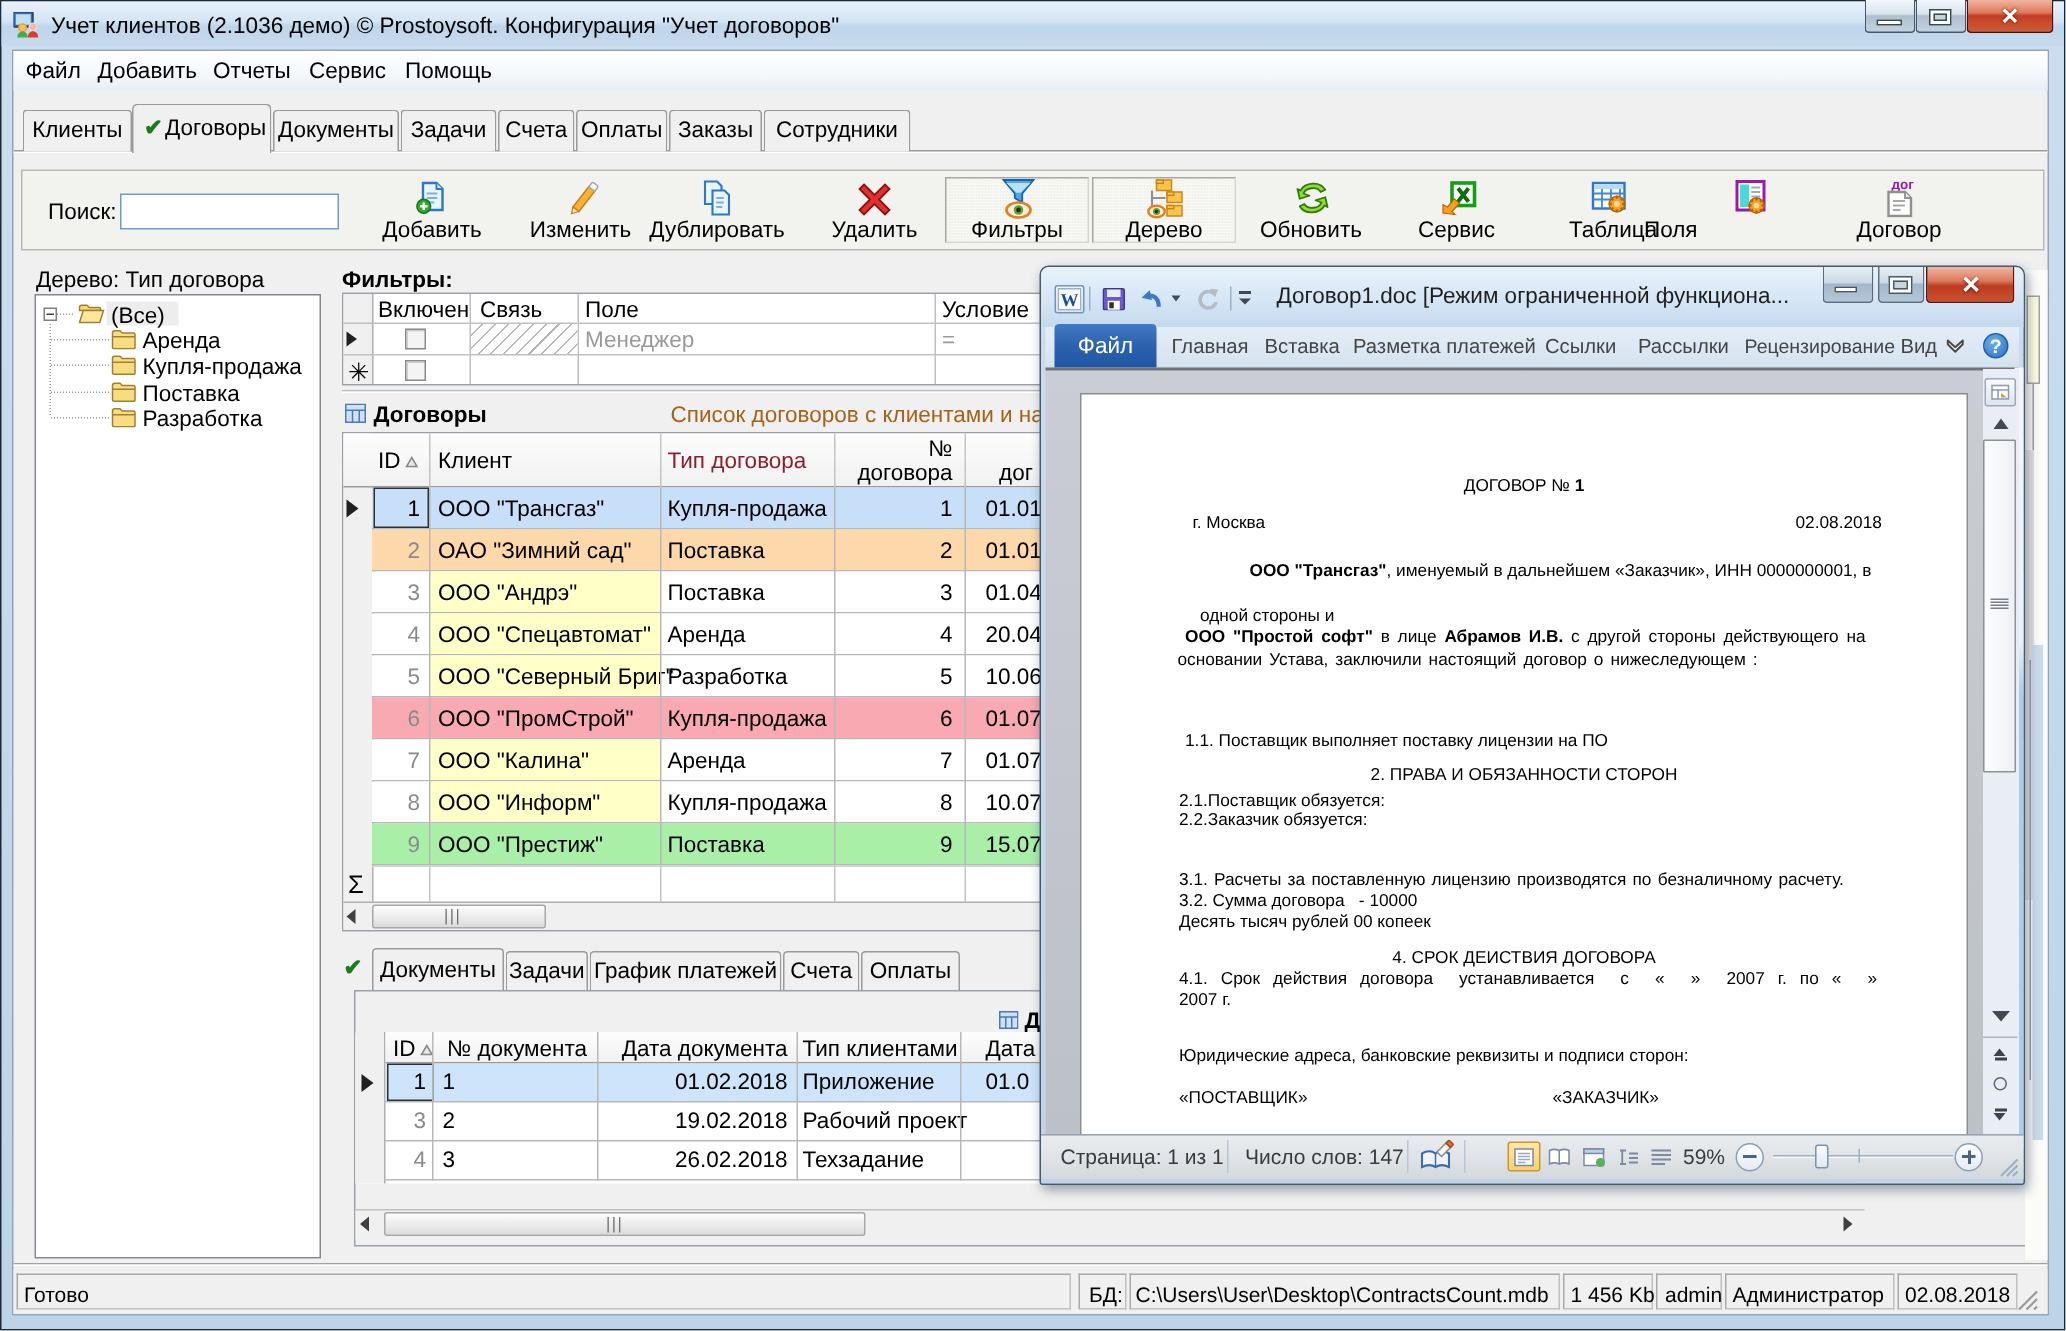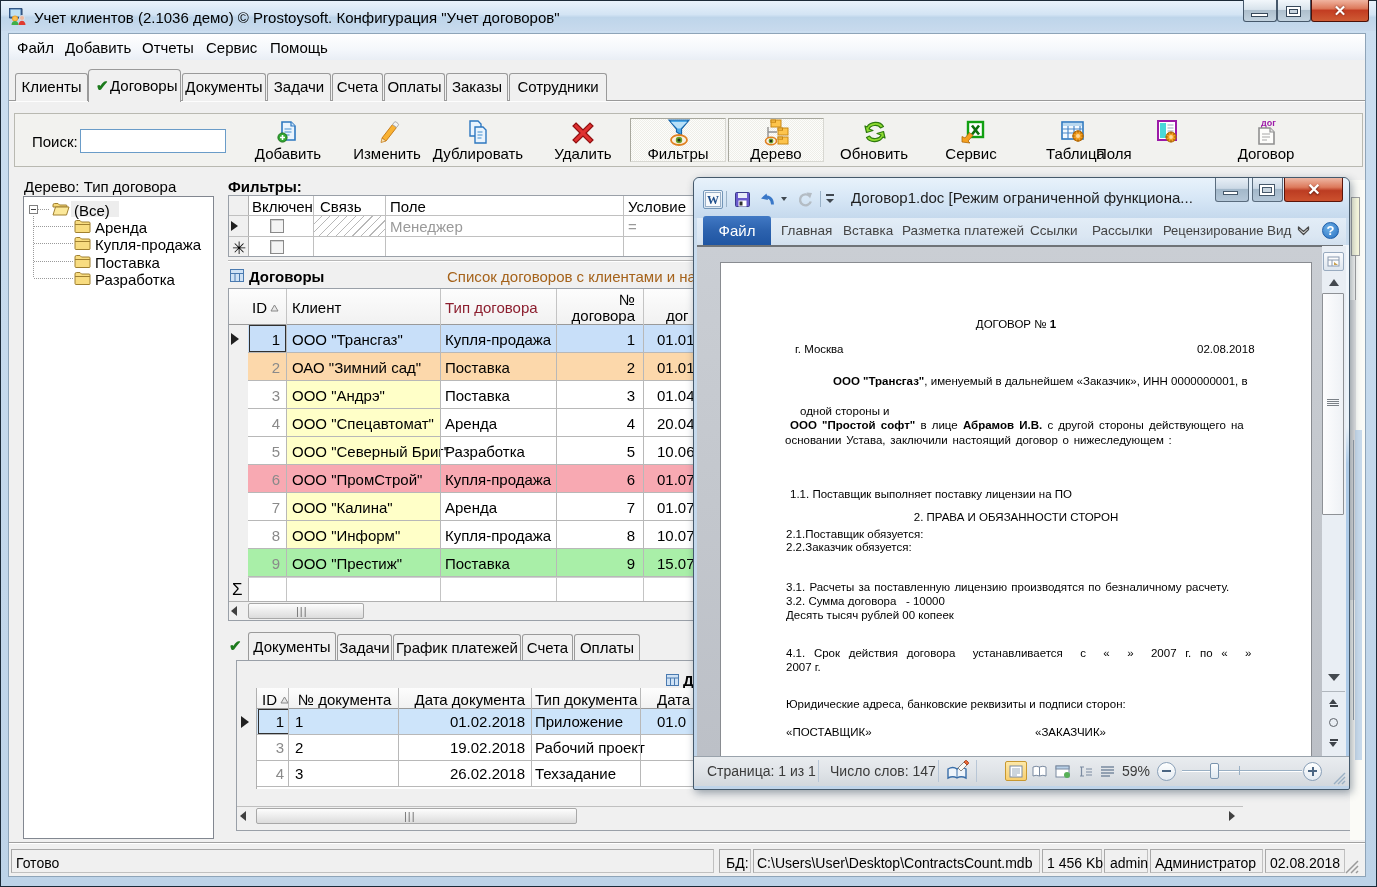--- a/index.html
+++ b/index.html
@@ -349,21 +349,21 @@
 
 <div class="a" style="left:237px;top:688px;width:1006px;height:101px;background:#fff;border-top:1px solid #b0b0b0;border-right:1px solid #b0b0b0;box-sizing:border-box"></div>
 <div class="a" style="left:237px;top:688px;width:19px;height:101px;background:#f0f0f0;border-right:1px solid #b0b0b0"></div>
 <div class="a" style="left:257px;top:688px;width:986px;height:21px;background:linear-gradient(180deg,#fdfdfd,#f1f1f1);border-bottom:1px solid #9a9a9a;box-sizing:border-box"></div>
 <div class="tx" style="left:262px;top:692px">ID</div>
 <svg class="a" style="left:280px;top:696px" width="9" height="8">
       <path d="M4.5 1 L8 7 L1 7 Z" fill="#e8e8e8" stroke="#888"></path>
     </svg>
 <div class="tx" style="left:298px;top:692px">№ документа</div>
 <div class="tx" style="left:407px;top:692px;width:118px;text-align:right">Дата документа</div>
-<div class="tx" style="left:535px;top:692px">Тип документа</div>
+<div class="tx" style="left:535px;top:692px">Тип клиентами</div>
 <div class="tx" style="left:657px;top:692px">Дата</div>
 <div class="a" style="left:257px;top:709px;width:986px;height:25px;background:#cde4fa"></div>
 <div class="a" style="left:258px;top:709px;width:31px;height:25px;border:1px solid #303030;box-sizing:border-box"></div>
 <div class="a" style="left:241px;top:716px;width:0;height:0;border-left:8px solid #202020;border-top:6px solid transparent;border-bottom:6px solid transparent"></div>
 <div class="a" style="left:257px;top:734px;width:986px;height:1px;background:#b8b8b8"></div>
 <div class="tx" style="left:257px;top:714px;width:27px;text-align:right;color:#000">1</div>
 <div class="tx" style="left:295px;top:714px">1</div>
 <div class="tx" style="left:420px;top:714px;width:105px;text-align:right">01.02.2018</div>
 <div class="tx" style="left:535px;top:714px">Приложение</div>
 <div class="tx" style="left:657px;top:714px">01.0</div>
@@ -481,20 +481,21 @@
 <div class="dt" style="left:107px;top:229px">одной стороны и</div>
 <div class="dt" style="left:97px;top:243px"><span style="word-spacing:2px"><b>ООО "Простой софт"</b> в лице <b>Абрамов И.В.</b> с другой стороны действующего на</span></div>
 <div class="dt" style="left:92px;top:258px"><span style="word-spacing:1.5px">основании Устава, заключили настоящий договор о нижеследующем :</span></div>
 <div class="dt" style="left:97px;top:312px">1.1. Поставщик выполняет поставку лицензии на ПО</div>
 <div class="dt" style="left:28px;top:335px;width:590px;text-align:center">2. ПРАВА И ОБЯЗАННОСТИ СТОРОН</div>
 <div class="dt" style="left:93px;top:352px">2.1.Поставщик обязуется:</div>
 <div class="dt" style="left:93px;top:365px">2.2.Заказчик обязуется:</div>
 <div class="dt" style="left:93px;top:405px"><span style="word-spacing:1px">3.1. Расчеты за поставленную лицензию производятся по безналичному расчету.</span></div>
 <div class="dt" style="left:93px;top:419px">3.2. Сумма договора&nbsp;&nbsp; - 10000</div>
 <div class="dt" style="left:93px;top:433px">Десять тысяч рублей 00 копеек</div>
+<div class="dt" style="left:28px;top:457px;width:590px;text-align:center">4. СРОК ДЕИСТВИЯ ДОГОВОРА</div>
 <div class="dt" style="left:93px;top:471px"><span style="word-spacing:5.5px">4.1. Срок действия договора&nbsp; устанавливается&nbsp; с&nbsp; «&nbsp; »&nbsp; 2007&nbsp;г. по&nbsp;«&nbsp; »</span></div>
 <div class="dt" style="left:93px;top:485px">2007 г.</div>
 <div class="dt" style="left:93px;top:522px">Юридические адреса, банковские реквизиты и подписи сторон:</div>
 <div class="dt" style="left:93px;top:550px">«ПОСТАВЩИК»</div>
 <div class="dt" style="left:342px;top:550px">«ЗАКАЗЧИК»</div>
 
 <div class="a" style="left:650px;top:68px;width:6px;height:520px;background:linear-gradient(180deg,#f2f7fc 0%,#eaf2f9 35%,#aecbe8 42%,#aecbe8 100%)"></div>
 
 <div class="a" style="left:630px;top:70px;width:21px;height:4px;background:#6a6e73;border-radius:1px"></div>
 <div class="a" style="left:629px;top:69px;width:24px;height:510px;background:#e9eef4"></div>

